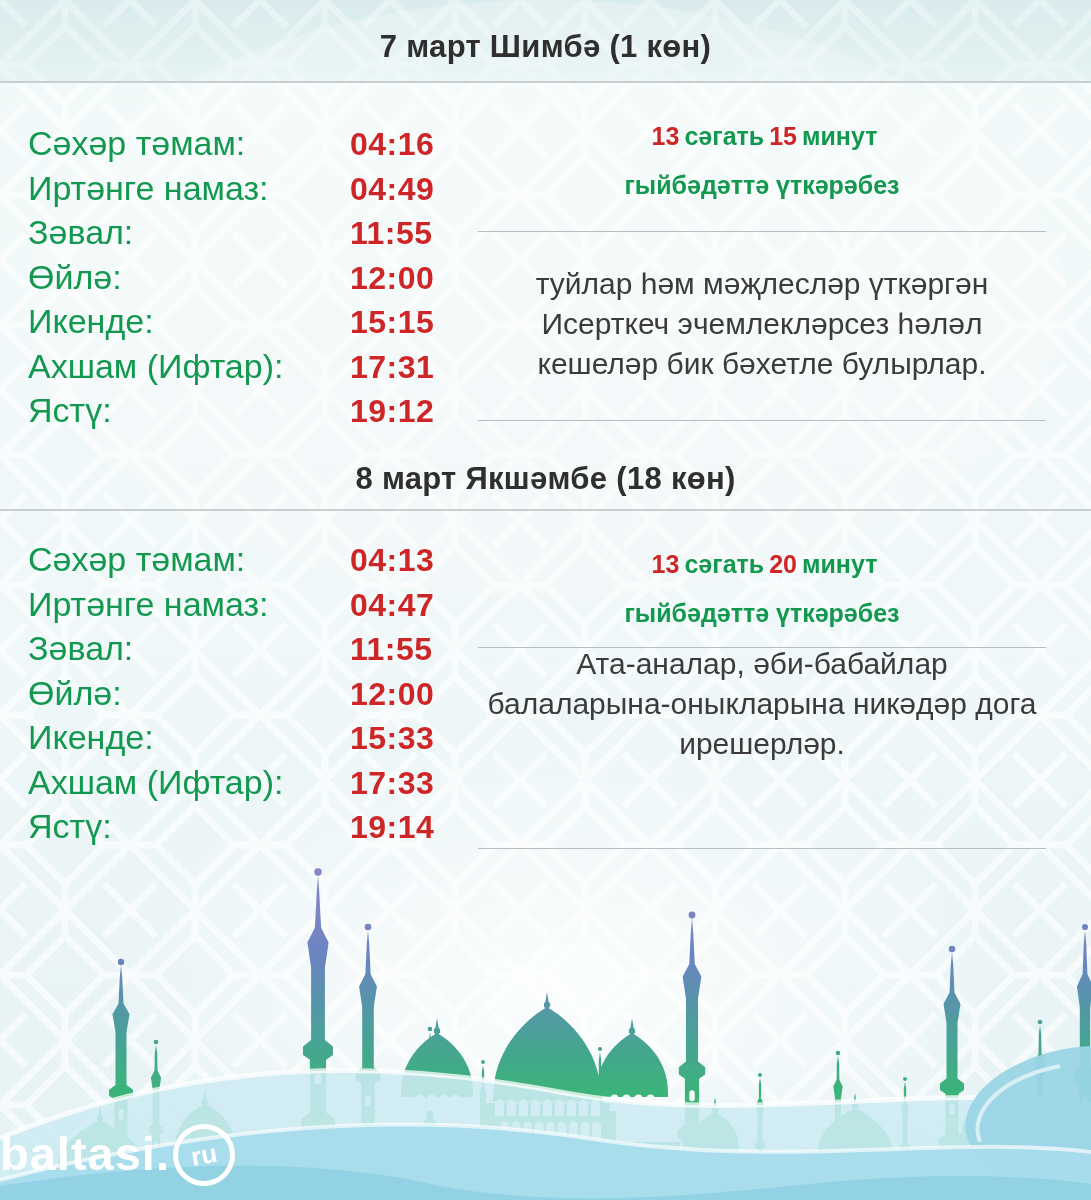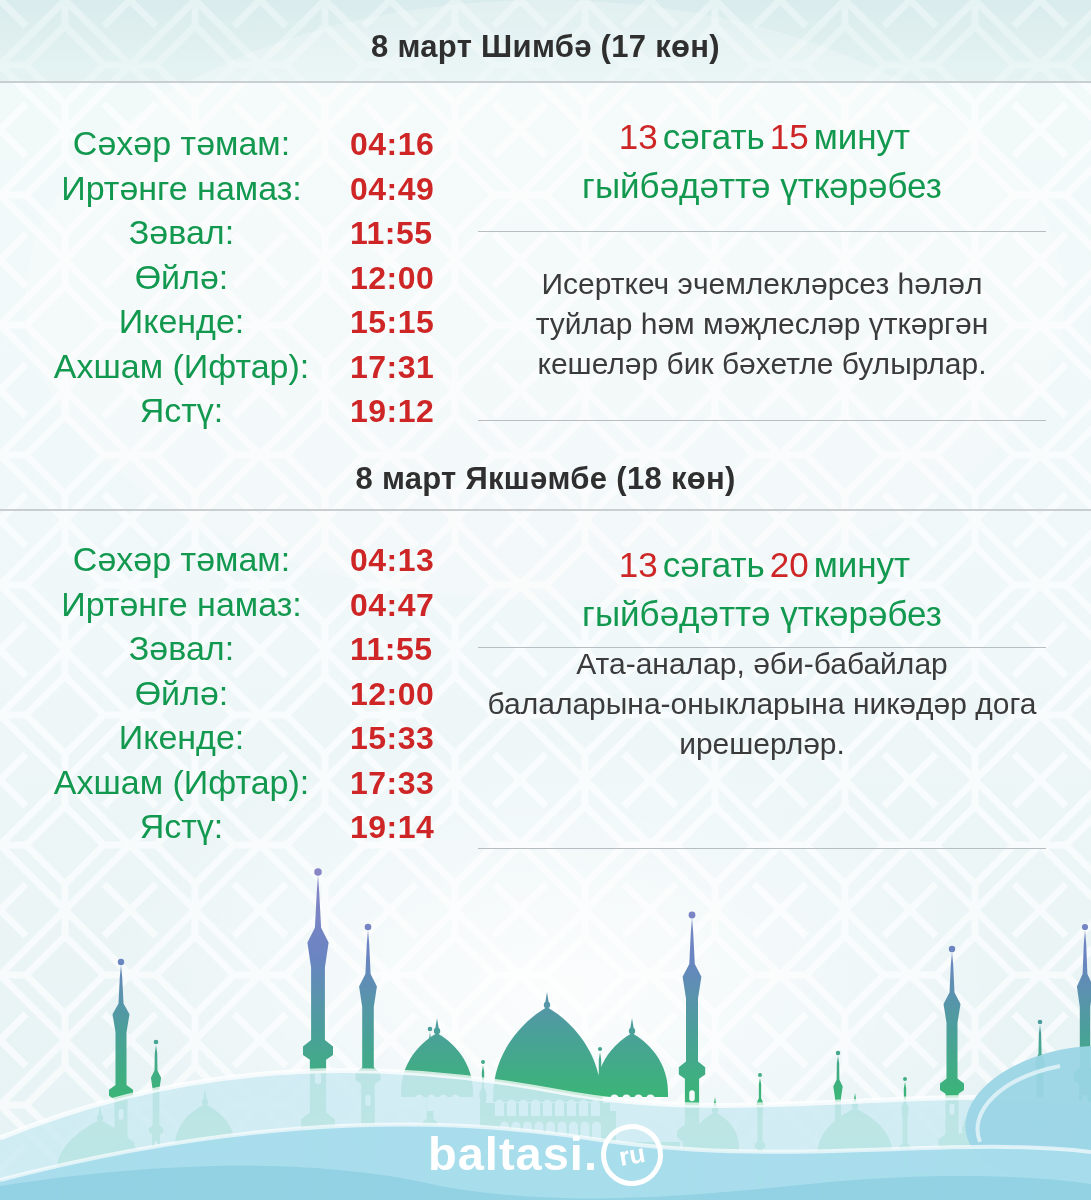--- a/index.html
+++ b/index.html
@@ -10,31 +10,31 @@
   svg.bg{position:absolute;left:0;top:0;}
   .sec-title{
     position:absolute;left:0;width:100%;text-align:center;
     font-weight:bold;font-size:31px;line-height:38px;color:var(--heading,#2f2f2f);
     letter-spacing:.3px;z-index:3;
   }
   .hr-full{position:absolute;left:0;width:100%;height:2px;background:#c9ced1;z-index:3;}
   .hr-col{position:absolute;left:478px;width:568px;height:1px;background:#b7bec1;z-index:3;}
   .times{position:absolute;left:28px;width:450px;z-index:3;}
   .trow{display:flex;align-items:baseline;height:44.5px;}
-  .trow .lbl{flex:1;text-align:center;font-size:34px;color:var(--green,#12994f);}
+  .trow .lbl{flex:1;text-align:left;font-size:34px;color:var(--green,#12994f);}
   .trow .val{width:128px;margin-left:15px;font-size:32px;font-weight:bold;
     color:var(--red,#ce2626);letter-spacing:.5px;}
   .rightcol{position:absolute;left:478px;width:568px;text-align:center;z-index:3;}
-  .duration{font-size:35px;font-weight:normal;color:var(--green,#12994f);line-height:49px;text-align:center;}
+  .duration{font-size:25px;font-weight:bold;color:var(--green,#12994f);line-height:49px;text-align:center;}
   .duration .num{color:var(--red,#ce2626);margin:0 5px;}
   .note{position:absolute;left:478px;width:568px;text-align:center;
     font-size:30px;line-height:40px;color:var(--note,#3b3b3b);z-index:3;}
   .mosque{position:absolute;left:0;top:860px;z-index:2;}
   .waves{position:absolute;left:0;top:1020px;z-index:4;}
-  .logo{position:absolute;top:1124px;left:0;width:100%;text-align:center;z-index:5;
+  .logo{position:absolute;top:1124px;left:0;width:100%;text-align:left;z-index:5;
     color:#ffffff;font-weight:bold;font-size:47px;letter-spacing:1px;}
   .logo .ru-circle{
     display:inline-flex;align-items:center;justify-content:center;
     width:52px;height:52px;border:5px solid #ffffff;border-radius:50%;
     font-size:26px;letter-spacing:0;vertical-align:6px;margin-left:3px;
     transform:rotate(-10deg);
   }
 </style>
 </head>
 <body>
@@ -62,21 +62,21 @@
         <stop offset="1" stop-color="#ffffff" stop-opacity="0"></stop>
       </radialGradient>
     </defs>
     <rect width="1091" height="1200" fill="url(#bgv)"></rect>
     <rect width="1091" height="1200" fill="url(#geo)"></rect>
     <rect width="1091" height="81" fill="#cfe7e9" opacity="0.35"></rect>
     <ellipse cx="560" cy="990" rx="460" ry="260" fill="url(#glow)"></ellipse>
     <ellipse cx="545" cy="300" rx="520" ry="300" fill="#ffffff" opacity="0.22"></ellipse>
   </svg>
 
-  <div class="sec-title" style="top:28px">8 март Шимбә (17 көн)</div>
+  <div class="sec-title" style="top:28px">7 март Шимбә (1 көн)</div>
   <div class="hr-full" style="top:81px"></div>
 
   <div class="times" style="top:124px">
     <div class="trow">
         <span class="lbl">Сәхәр тәмам:</span>
         <span class="val">04:16</span>
       </div>
     <div class="trow">
         <span class="lbl">Иртәнге намаз:</span>
         <span class="val">04:49</span>
@@ -104,22 +104,22 @@
   </div>
 
   <div class="rightcol" style="top:112px">
     <div class="duration">
       <div><span class="num">13</span><span>сәгать</span><span class="num">15</span><span>минут</span></div>
       <div>гыйбәдәттә үткәрәбез</div>
     </div>
   </div>
   <div class="hr-col" style="top:231px"></div>
   <div class="note" style="top:264px">
+    <div>туйлар һәм мәҗлесләр үткәргән</div>
     <div>Исерткеч эчемлекләрсез һәләл</div>
-    <div>туйлар һәм мәҗлесләр үткәргән</div>
     <div>кешеләр бик бәхетле булырлар.</div>
   </div>
   <div class="hr-col" style="top:420px"></div>
 
   <div class="sec-title" style="top:460px">8 март Якшәмбе (18 көн)</div>
   <div class="hr-full" style="top:509px"></div>
 
   <div class="times" style="top:540px">
     <div class="trow">
         <span class="lbl">Сәхәр тәмам:</span>

